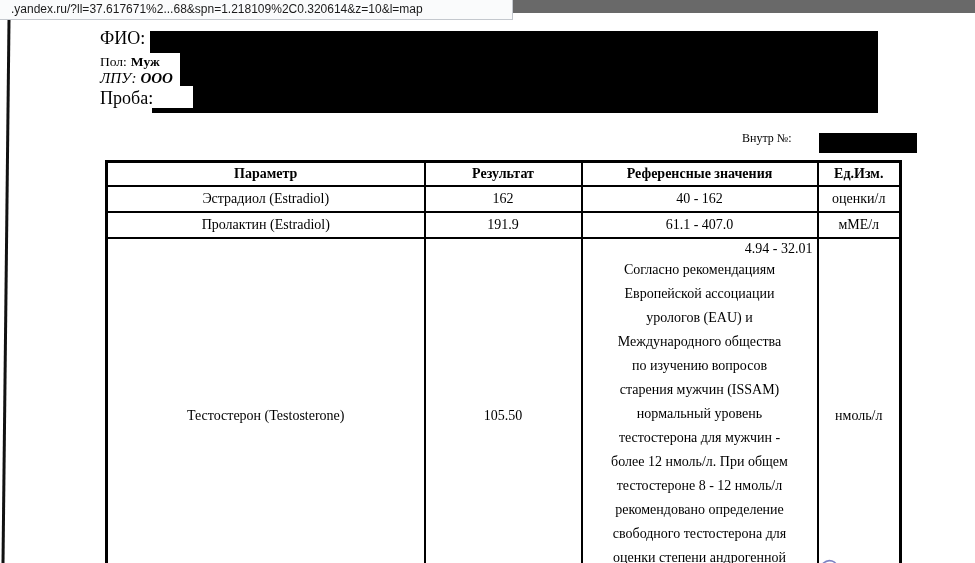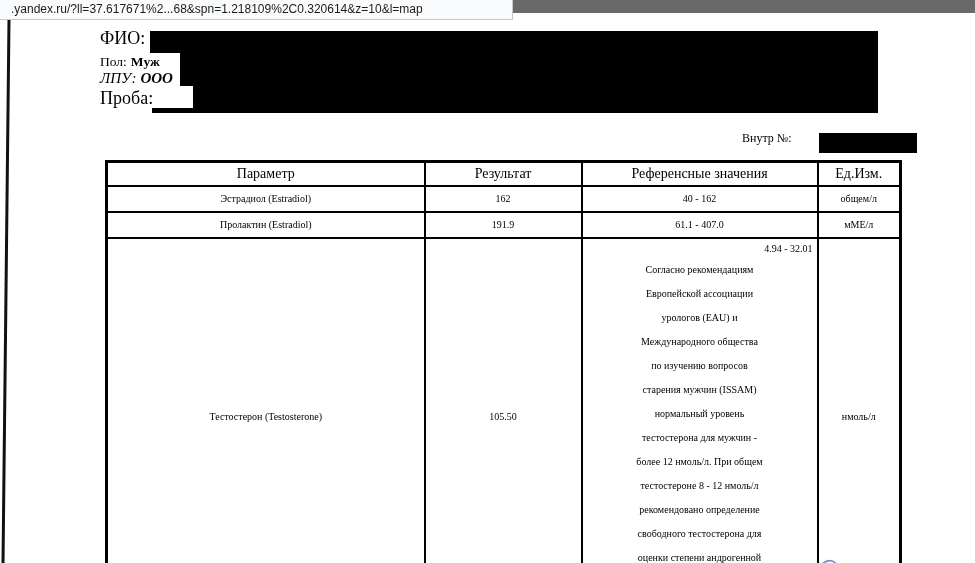--- a/index.html
+++ b/index.html
@@ -36,22 +36,22 @@
   .r5{left:152px;top:96px;width:726px;height:5px;}
   .r-vnutr{left:819px;top:121px;width:98px;height:20px;}
   
   table.results{
     position:absolute;left:105px;top:148px;width:794px;z-index:3;
     border-collapse:collapse;table-layout:fixed;border:3px solid #000;
   }
   table.results th,table.results td{
     border:2px solid #000;padding:0 4px;overflow:hidden;
   }
-  table.results th{font-size:14px;font-weight:normal;text-align:center;}
-  table.results td{font-size:10px;text-align:center;vertical-align:middle;}
+  table.results th{font-size:14px;font-weight:bold;text-align:center;}
+  table.results td{font-size:14px;text-align:center;vertical-align:middle;}
   td.param{text-align:left;padding-left:5px;}
   .ref-range{line-height:19.6px;text-align:right;}
   .ref-note{white-space:pre-line;line-height:24px;}
   tr.hdr{height:24px;}
   tr.row-s{height:26px;}
   tr.row-l{height:298px;}
   
   .signature{position:absolute;left:700px;top:540px;width:160px;height:23px;z-index:4;pointer-events:none;}
 </style>
 </head>
@@ -105,21 +105,21 @@
           <tr class="hdr">
         <th>Параметр</th>
         <th>Результат</th>
         <th>Референсные значения</th>
         <th>Ед.Изм.</th>
       </tr>
       <tr class="row-s">
         <td class="param">Эстрадиол (Estradiol)</td>
         <td>162</td>
         <td>40 - 162</td>
-        <td>общем/л</td>
+        <td>оценки/л</td>
       </tr>
       <tr class="row-s">
         <td class="param">Пролактин (Estradiol)</td>
         <td>191.9</td>
         <td>61.1 - 407.0</td>
         <td>мМЕ/л</td>
       </tr>
       <tr class="row-l">
         <td class="param">Тестостерон (Testosterone)</td>
         <td>105.50</td>

